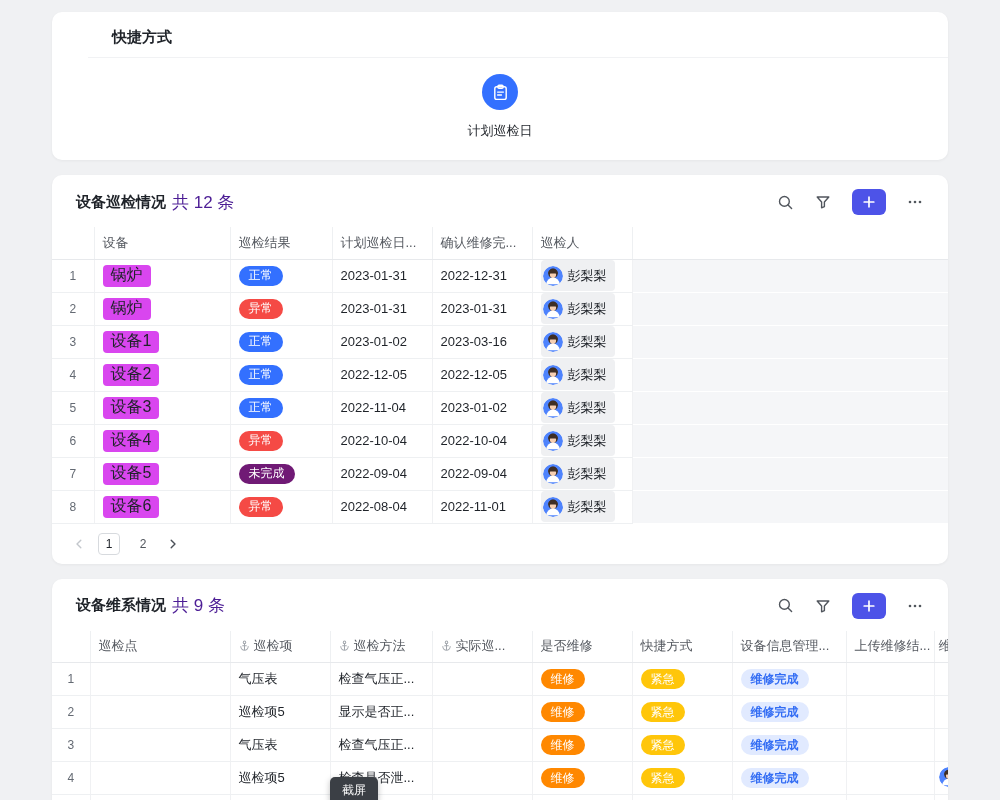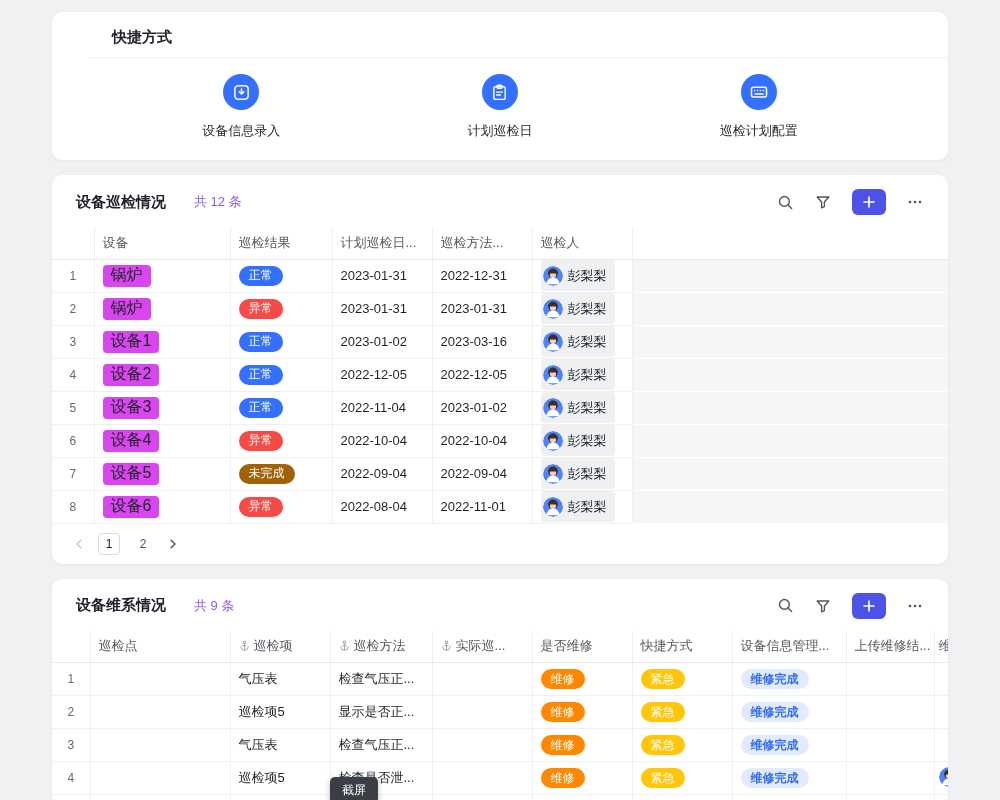--- a/index.html
+++ b/index.html
@@ -19,21 +19,21 @@
   .card-title { font-size:15px; font-weight:bold; color:#1f2329; }
 
   
   .shortcuts-row { display:flex; justify-content:space-around; padding:16px 60px 20px; }
   .shortcut { display:flex; flex-direction:column; align-items:center; gap:12px; width:150px; cursor:pointer; }
   .shortcut-icon { width:36px; height:36px; border-radius:50%; display:flex; align-items:center; justify-content:center; }
   .shortcut-label { font-size:13px; color:#1f2329; }
 
   
   .card-header { display:flex; align-items:center; padding:14px 24px 12px; }
-  .count { font-size:13px; color:#8b5cf6; margin-left:28px; }
+  .count { font-size:17px; color:#4c1d95; margin-left:6px; }
   .actions { margin-left:auto; display:flex; align-items:center; gap:20px; }
   .icon-btn { width:18px; height:18px; color:#51565d; cursor:pointer; display:flex; align-items:center; justify-content:center; }
   .add-btn { width:34px; height:26px; border:none; border-radius:6px; background:#4d53e8; display:flex; align-items:center; justify-content:center; cursor:pointer; }
 
   
   table { border-collapse:collapse; table-layout:fixed; width:896px; font-size:13px; }
   th {
     font-weight:normal; color:#54585f; text-align:left; height:32px;
     padding:0 8px; border-bottom:1px solid #e7e9ec; border-right:1px solid #eef0f2;
     white-space:nowrap; overflow:hidden; cursor:pointer; background:#fff;
@@ -75,45 +75,27 @@
 
 <div class="page">
 
   <section class="card">
     <div class="card-title-bar">
       <span class="card-title">快捷方式</span>
     </div>
     <div class="shortcuts-row" id="shortcuts-row">
         <div class="shortcut">
           <span class="shortcut-icon" style="background: rgb(51, 112, 255);">
-            <svg width="19" height="19" viewBox="0 0 20 20" fill="none" stroke="#fff" stroke-width="1.6" stroke-linecap="round" stroke-linejoin="round">
-              <rect x="3" y="3" width="14" height="14" rx="3.5"></rect>
-              <path d="M10 6.2v5.2M7.6 9.2l2.4 2.4 2.4-2.4"></path>
-            </svg>
-          </span>
-          <span class="shortcut-label">设备信息录入</span>
-        </div>
-        <div class="shortcut">
-          <span class="shortcut-icon" style="background: rgb(51, 112, 255);">
             <svg width="19" height="19" viewBox="0 0 20 20" fill="none" stroke="#fff" stroke-width="1.5" stroke-linecap="round" stroke-linejoin="round">
               <rect x="4" y="4" width="12" height="13.2" rx="2"></rect>
               <rect x="7.3" y="2.4" width="5.4" height="3.2" rx="1.1"></rect>
               <path d="M7 9.6h6M7 12.6h4"></path>
             </svg>
           </span>
           <span class="shortcut-label">计划巡检日</span>
-        </div>
-        <div class="shortcut">
-          <span class="shortcut-icon" style="background: rgb(51, 112, 255);">
-            <svg width="20" height="20" viewBox="0 0 20 20" fill="none" stroke="#fff" stroke-width="1.5" stroke-linejoin="round" stroke-linecap="round">
-              <rect x="2.5" y="5.2" width="15" height="9.8" rx="2"></rect>
-              <path d="M5.6 8.4h.1M8.5 8.4h.1M11.4 8.4h.1M14.3 8.4h.1M6 12h8"></path>
-            </svg>
-          </span>
-          <span class="shortcut-label">巡检计划配置</span>
         </div>
       </div>
   </section>
 
   <section class="card">
     <div class="card-header">
       <span class="card-title">设备巡检情况</span>
       <span class="count">共 12 条</span>
       <div class="actions">
         <span class="icon-btn">
@@ -150,21 +132,21 @@
           <col style="width:100px">
           <col style="width:100px">
           <col style="width:316px">
       </colgroup>
       <thead id="t1-head">
           <tr>
             <th class="rownum"></th>
             <th>设备</th>
             <th>巡检结果</th>
             <th>计划巡检日...</th>
-            <th>巡检方法...</th>
+            <th>确认维修完...</th>
             <th>巡检人</th>
             <th></th>
           </tr>
         </thead>
       <tbody id="t1-body">
           <tr>
             <td class="rownum">1</td>
             <td><span class="chip">锅炉</span></td>
             <td><span class="badge" style="background: rgb(51, 112, 255);">正常</span></td>
             <td>2023-01-31</td>
@@ -279,21 +261,21 @@
                     <path d="M5.2 7.6a4.8 4.8 0 0 1 9.6 0" fill="#3f2e24"></path>
                   </svg>
                 </span>
                 <span>彭梨梨</span>
               </span></td>
             <td class="filler"></td>
           </tr>
           <tr>
             <td class="rownum">7</td>
             <td><span class="chip">设备5</span></td>
-            <td><span class="badge" style="background: #a16207;">未完成</span></td>
+            <td><span class="badge" style="background: #701a75;">未完成</span></td>
             <td>2022-09-04</td>
             <td>2022-09-04</td>
             <td><span class="person-chip">
                 <span class="avatar">
                   <svg width="20" height="20" viewBox="0 0 20 20">
                     <circle cx="10" cy="10" r="10" fill="#4e83fd"></circle>
                     <circle cx="10" cy="7.4" r="4.8" fill="#3f2e24"></circle>
                     <circle cx="10" cy="8.8" r="3.1" fill="#f7cfb2"></circle>
                     <path d="M3.4 18.2a6.6 6.6 0 0 1 13.2 0" fill="#ffffff"></path>
                     <path d="M5.2 7.6a4.8 4.8 0 0 1 9.6 0" fill="#3f2e24"></path>

